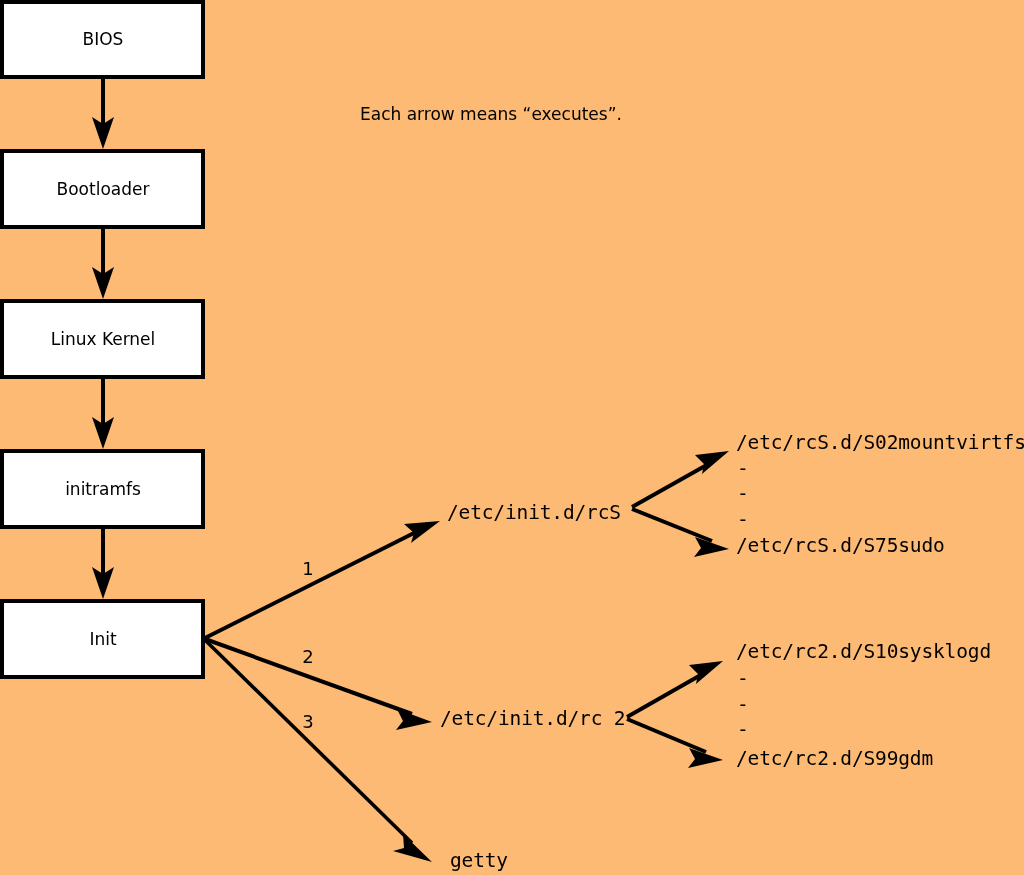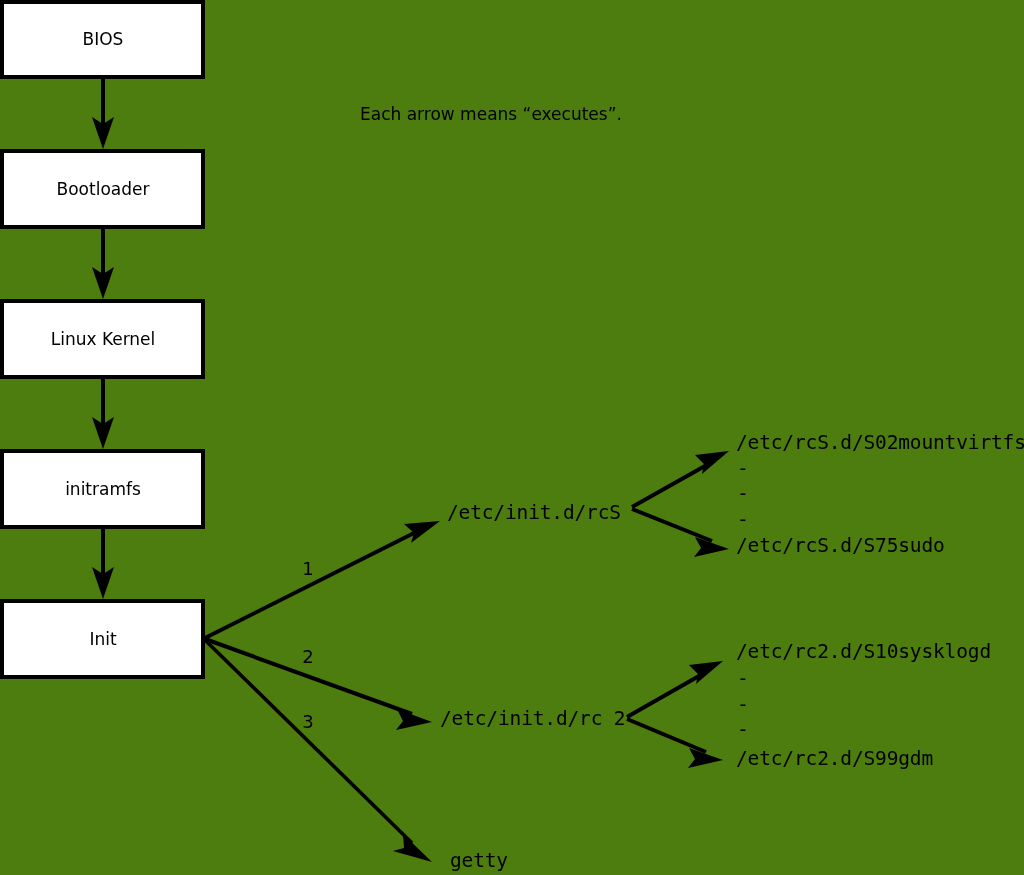--- a/index.html
+++ b/index.html
@@ -4,21 +4,21 @@
 <style>
   html, body {
     margin: 0;
     padding: 0;
     background: #ffffff;
   }
   #diagram-root {
     position: relative;
     width: 1024px;
     height: 875px;
-    background: #4d7c0f;
+    background: #fdba74;
     overflow: hidden;
   }
   svg.diagram-canvas {
     position: absolute;
     top: 0;
     left: 0;
     width: 1024px;
     height: 875px;
     display: block;
   }

